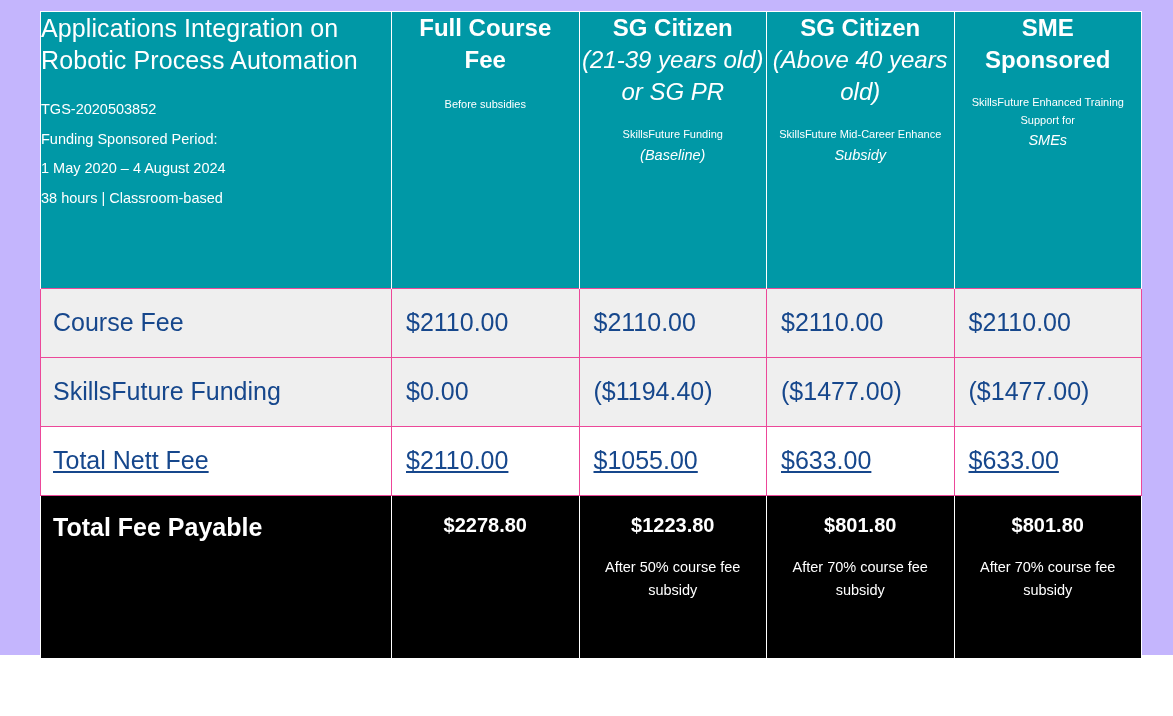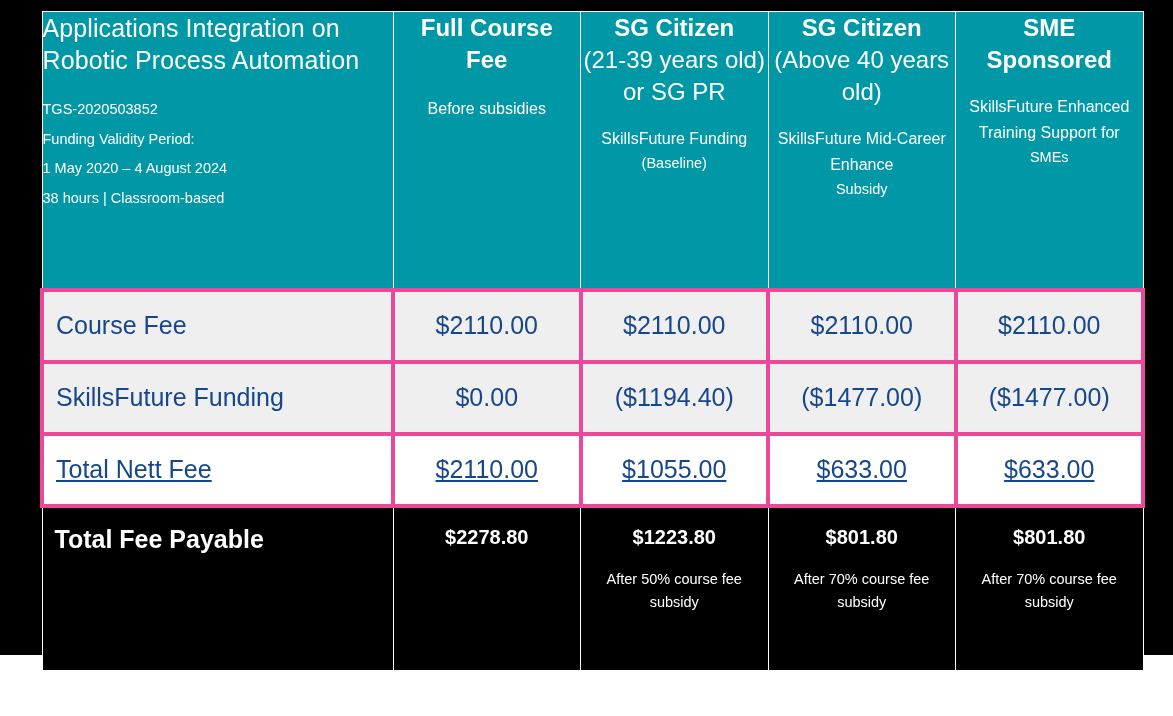--- a/index.html
+++ b/index.html
@@ -11,21 +11,21 @@
     width: 1173px;
     height: 716px;
     font-family: "Liberation Sans", sans-serif;
     overflow: hidden;
   }
 
   .page {
     position: relative;
     width: 1173px;
     height: 655px;
-    background: #000000;
+    background: #c4b5fd;
   }
 
   .fee-table {
     position: absolute;
     left: 40px;
     top: 11px;
     width: 1101px;
     border-collapse: collapse;
     table-layout: fixed;
   }
@@ -78,47 +78,48 @@
     line-height: 1.33;
     display: block;
     text-align: center;
   }
   .hdr-col-reg {
     color: #ffffff;
     font-size: 24px;
     font-weight: 400;
     line-height: 1.33;
     display: block;
+    font-style: italic;
   }
   .hdr-col-sub {
     color: #ffffff;
-    font-size: 16px;
+    font-size: 11px;
     font-weight: 400;
     line-height: 1.62;
     display: block;
     margin-top: 20px;
   }
   .hdr-col-sub.tight { margin-top: 18px; }
 
   
   tbody td {
-    border: 4px solid #ec4899;
+    border: 1px solid #ec4899;
     height: 68px;
     padding: 0 14px;
     font-size: 25px;
     font-weight: 400;
     color: #16478c;
     line-height: 1.1;
   }
   tbody tr td.cell-label {
     text-align: left;
     padding-left: 12px;
   }
   tbody tr td.cell-value {
-    text-align: center;
+    text-align: left;
   }
   tbody tr.shaded td {
     background: #efefef;
   }
   tbody tr.plain td {
     background: #ffffff;
     text-decoration: underline;
   }
 
   
@@ -169,21 +170,21 @@
       <col class="c-val">
     </colgroup>
 
     <thead>
       <tr class="header-row">
 
         <th class="hdr-title-cell">
           <div class="hdr-course-title">Applications Integration on Robotic Process Automation</div>
           <div class="hdr-meta">
             <div>TGS-2020503852</div>
-            <div>Funding Validity Period:</div>
+            <div>Funding Sponsored Period:</div>
             <div>1 May 2020 – 4 August 2024</div>
             <div>38 hours | Classroom-based</div>
           </div>
         </th>
 
         <th class="hdr-col-cell">
           <span class="hdr-col-strong">Full Course</span>
           <span class="hdr-col-strong">Fee</span>
           <span class="hdr-col-sub">Before subsidies</span>
         </th>

